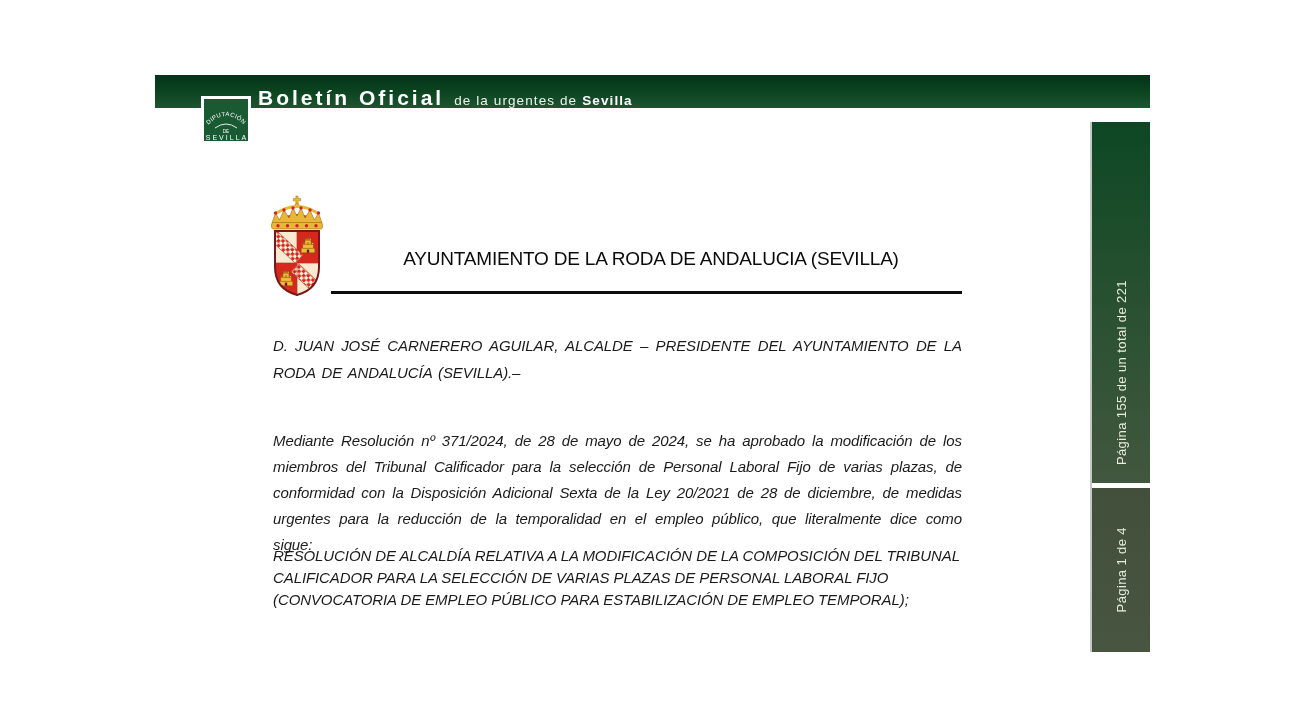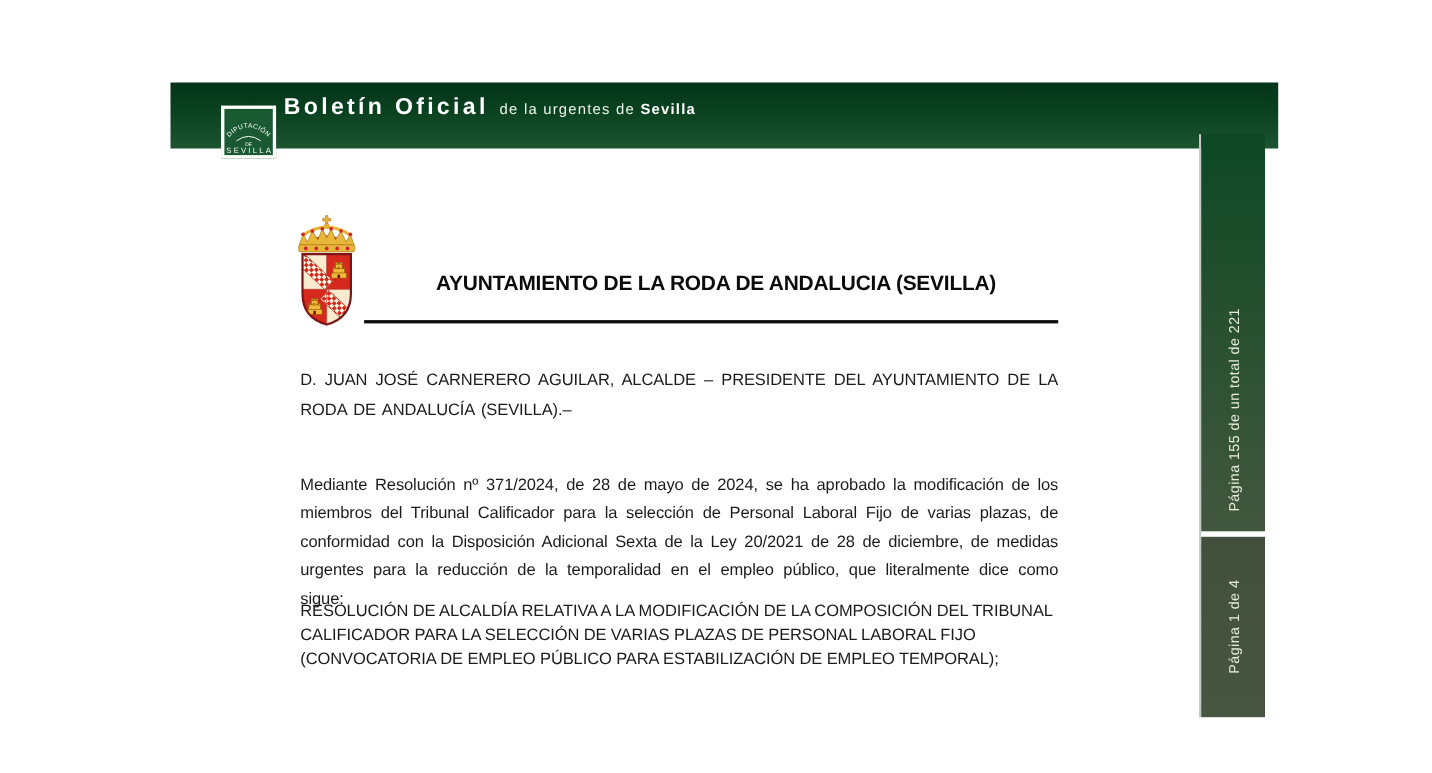--- a/index.html
+++ b/index.html
@@ -9,23 +9,22 @@
     height: 703px;
     background: #ffffff;
     overflow: hidden;
     font-family: "Liberation Sans", sans-serif;
   }
 
   
   .topbar {
     position: absolute;
     left: 155px; top: 75px;
-    width: 995px; height: 60px;
+    width: 995px; height: 33px;
     background: linear-gradient(180deg, #04331a 0%, #0a421f 45%, #1d5531 100%);
-    padding-left: 12px;
   }
   .bar-title {
     position: absolute;
     left: 103px; top: 11px;
     display: flex;
     align-items: baseline;
     white-space: nowrap;
     color: #ffffff;
   }
   .bar-title .main {
@@ -97,38 +96,39 @@
     position: absolute;
     left: 262px; top: 195px;
     width: 70px; height: 110px;
   }
   .doc-heading {
     position: absolute;
     left: 340px; top: 248px;
     width: 622px;
     text-align: center;
     font-size: 19px;
-    font-weight: bold;
+    font-weight: normal;
     letter-spacing: -0.2px;
     color: #0b0b0b;
     white-space: nowrap;
   }
   .heading-rule {
     position: absolute;
     left: 331px; top: 291px;
     width: 631px; height: 3px;
     background: #0d0d0d;
   }
   .para {
     position: absolute;
     left: 273px;
     width: 689px;
     font-size: 15px;
     color: #1b1b1b;
     letter-spacing: -0.1px;
+    font-style: italic;
   }
   .justified {
     text-align: justify;
     word-spacing: 2px;
   }
   .intro { top: 332px; line-height: 27px; }
   .hago  { top: 402px; line-height: 27px; }
   .body-text { top: 428px; line-height: 26px; }
   .resolution {
     top: 545px;

